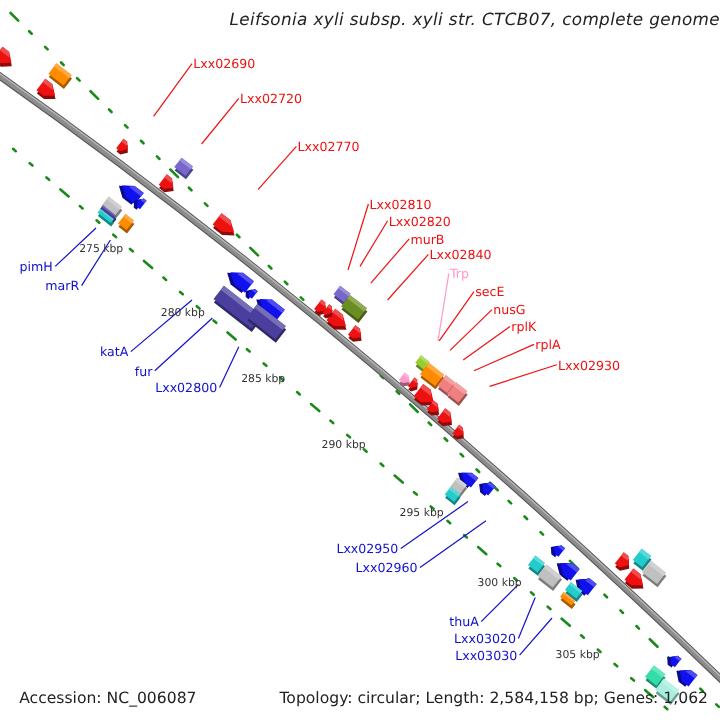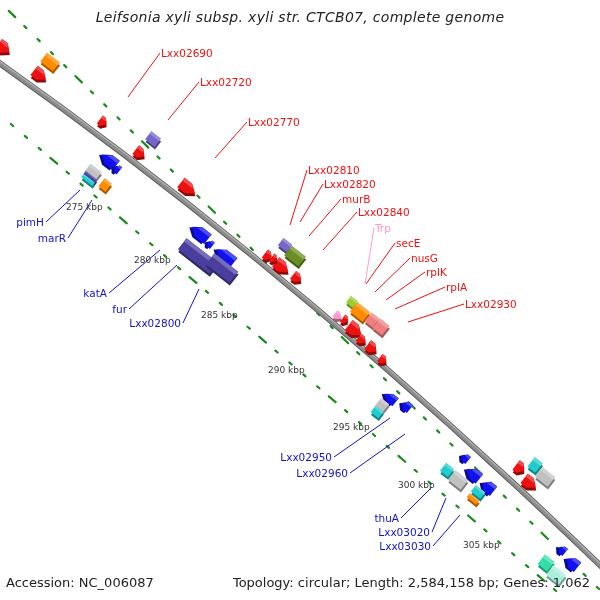--- a/index.html
+++ b/index.html
@@ -1,20 +1,20 @@
 <!DOCTYPE html>
 <html><head>
 <meta charset="utf-8">
 <style>
   html, body { margin: 0; padding: 0; background: #ffffff; }
   body { width: 600px; height: 600px; position: relative; overflow: hidden; font-family: "DejaVu Sans", sans-serif; }
-  #map-title { position: absolute; top: 9px; left: 0; width: 600px; text-align: center; font-style: italic; font-size: 14px; color: #222; letter-spacing: 0.3px; }
+  #map-title { position: absolute; top: 9px; left: 0; width: 600px; text-align: right; font-style: italic; font-size: 14px; color: #222; letter-spacing: 0.3px; }
   #map { position: absolute; left: 0; top: 0; }
   .footer { position: absolute; bottom: 10px; font-size: 13px; color: #222; }
-  #accession { left: 6px; }
+  #accession { left: 16px; }
   #topology { right: 10px; }
   .lbl { font-family: "DejaVu Sans", sans-serif; font-size: 10.5px; }
   .tick-lbl { font-family: "DejaVu Sans", sans-serif; font-size: 9px; fill: #333; }
 </style>
 </head>
 <body>
 
 <div id="map-title">Leifsonia xyli subsp. xyli str. CTCB07, complete genome</div>
 
 <svg id="map" width="600" height="600" viewBox="0 0 600 600" xmlns="http://www.w3.org/2000/svg">

